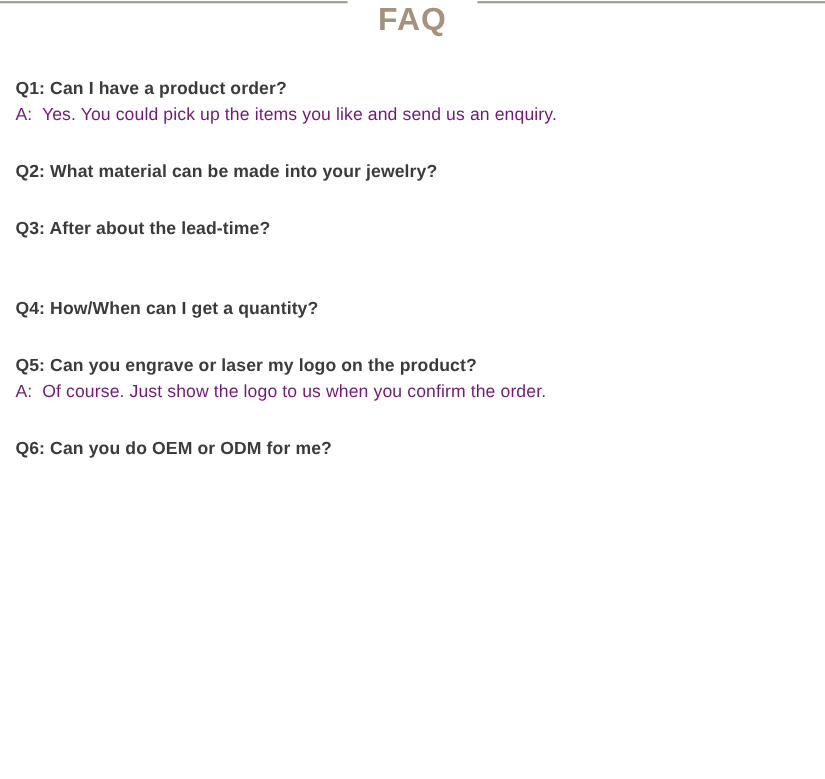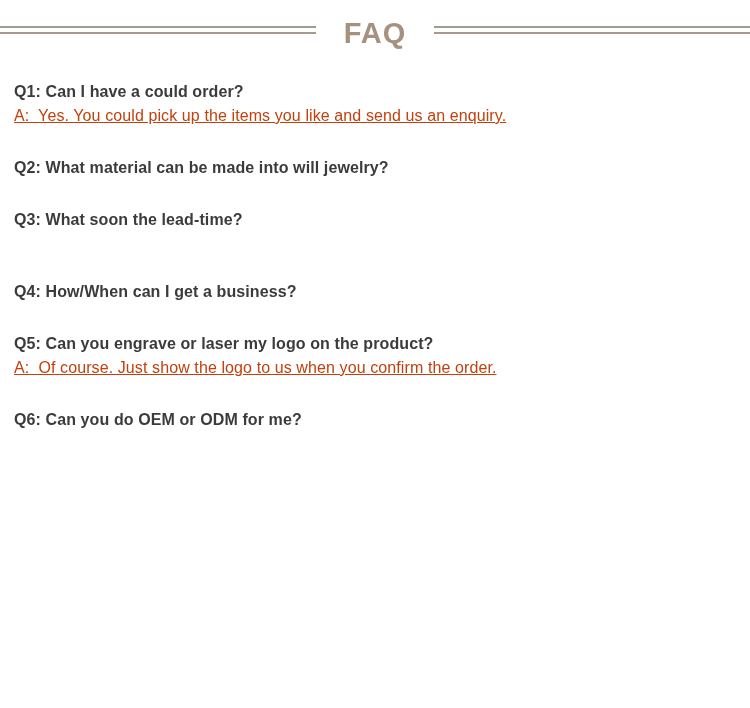--- a/index.html
+++ b/index.html
@@ -16,22 +16,22 @@
     -webkit-font-smoothing: antialiased;
   }
   .page {
     width: 750px;
     height: 708px;
     background: #ffffff;
   }
   
   .faq-header {
     display: flex;
-    align-items: center;
-    padding-top: 12px;
+    align-items: flex-start;
+    padding-top: 1px;
     height: 42px;
   }
   .rule {
     flex: 1 1 auto;
     height: 4px;
     border-top: 2px solid #a49b90;
     border-bottom: 2px solid #a49b90;
     margin-top: -6px;
   }
   .faq-title {
@@ -64,55 +64,54 @@
     font-weight: bold;
     line-height: 24px;
     color: #3b3b3b;
     letter-spacing: 0.1px;
   }
   .answer {
     margin: 0;
     font-size: 16px;
     font-weight: normal;
     line-height: 24px;
-    color: #c2410c;
+    color: #701a75;
     text-align: justify;
     white-space: pre-line;
     letter-spacing: 0.1px;
-    text-decoration: underline;
   }
 </style>
 </head>
 <body>
 
 <div class="page">
 
   <div class="faq-header">
     <div class="rule"></div>
     <h1 class="faq-title">FAQ</h1>
     <div class="rule"></div>
   </div>
 
   <div class="faq-list">
 
     <div class="qa">
-      <h3 class="question">Q1: Can I have a could order?</h3>
+      <h3 class="question">Q1: Can I have a product order?</h3>
       <p class="answer">A:&nbsp; Yes. You could pick up the items you like and send us an enquiry.</p>
     </div>
 
     <div class="qa">
-      <h3 class="question">Q2: What material can be made into will jewelry?</h3>
+      <h3 class="question">Q2: What material can be made into your jewelry?</h3>
     </div>
 
     <div class="qa">
-      <h3 class="question">Q3: What soon the lead-time?</h3>
+      <h3 class="question">Q3: After about the lead-time?</h3>
     </div>
 
     <div class="qa extra-gap">
-      <h3 class="question">Q4: How/When can I get a business?</h3>
+      <h3 class="question">Q4: How/When can I get a quantity?</h3>
     </div>
 
     <div class="qa">
       <h3 class="question">Q5: Can you engrave or laser my logo on the product?</h3>
       <p class="answer">A:&nbsp; Of course. Just show the logo to us when you confirm the order.</p>
     </div>
 
     <div class="qa small-gap">
       <h3 class="question">Q6: Can you do OEM or ODM for me?</h3>
     </div>

